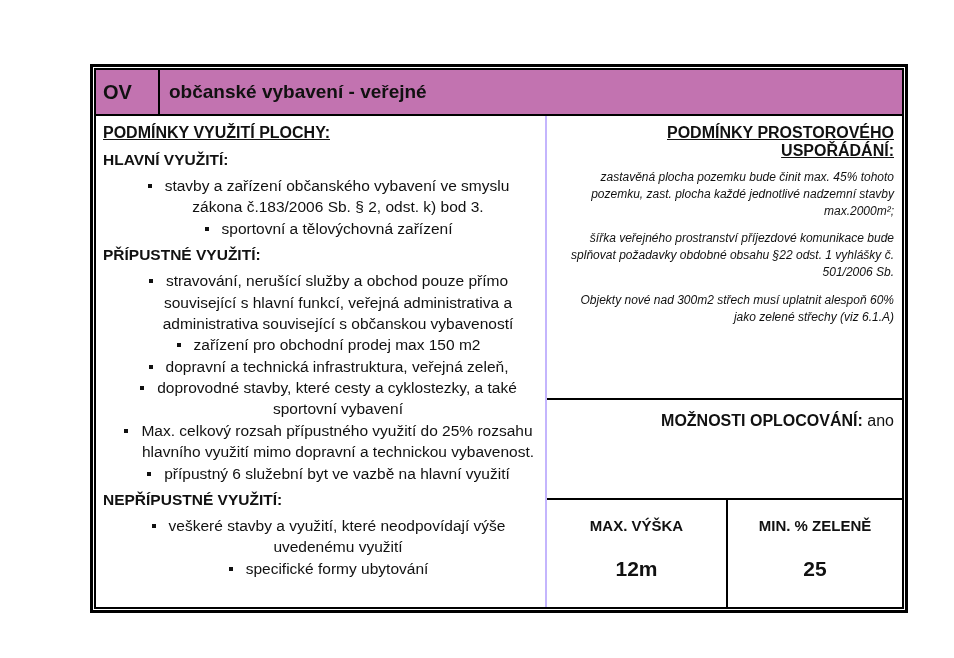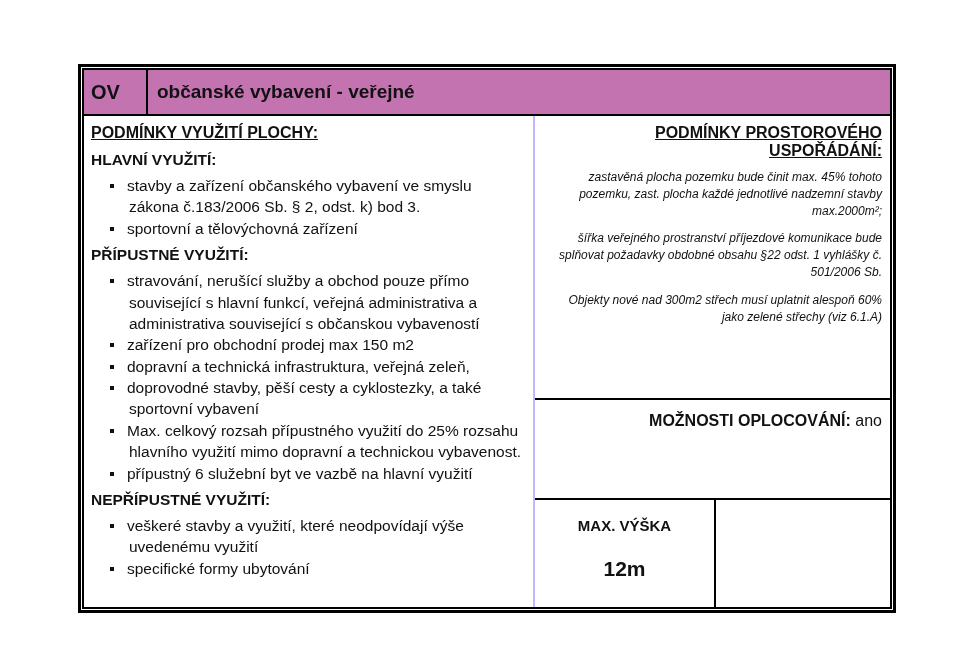--- a/index.html
+++ b/index.html
@@ -6,21 +6,21 @@
   html, body {
     width: 954px; height: 658px;
     background: #ffffff;
     font-family: "Liberation Sans", sans-serif;
     color: #111111;
     position: relative;
     overflow: hidden;
   }
   .sheet {
     position: absolute;
-    left: 78px; top: 64px;
+    left: 90px; top: 64px;
     width: 818px; height: 549px;
     border: 3px solid #000;
     padding: 1px;
     display: flex;
     flex-direction: column;
     background: #fff;
   }
   
   .header-row {
     height: 48px;
@@ -109,20 +109,21 @@
     margin-bottom: 9px;
   }
   .sec-heading {
     font-size: 15.5px;
     font-weight: bold;
     margin: 7px 0 6px 0;
   }
   ul.bullets {
     list-style: none;
     margin: 0 0 2px 0;
+    text-align: center;
   }
   ul.bullets li {
     font-size: 15.5px;
     line-height: 1.38;
     padding-left: 38px;
     text-indent: -19px;
   }
   ul.bullets li::before {
     content: "";
     display: inline-block;
@@ -162,21 +163,21 @@
       <ul class="bullets">
         <li>stavby a zařízení občanského vybavení ve smyslu zákona č.183/2006 Sb. § 2, odst. k) bod 3.</li>
         <li>sportovní a tělovýchovná zařízení</li>
       </ul>
 
       <div class="sec-heading">PŘÍPUSTNÉ VYUŽITÍ:</div>
       <ul class="bullets">
         <li>stravování, nerušící služby a obchod pouze přímo související s hlavní funkcí, veřejná administrativa a administrativa související s občanskou vybaveností</li>
         <li>zařízení pro obchodní prodej max 150 m2</li>
         <li>dopravní a technická infrastruktura, veřejná zeleň,</li>
-        <li>doprovodné stavby, pěší cesty a cyklostezky, a také sportovní vybavení</li>
+        <li>doprovodné stavby, které cesty a cyklostezky, a také sportovní vybavení</li>
         <li>Max. celkový rozsah přípustného využití do 25% rozsahu hlavního využití mimo dopravní a technickou vybavenost.</li>
         <li>přípustný 6 služební byt ve vazbě na hlavní využití</li>
       </ul>
 
       <div class="sec-heading">NEPŘÍPUSTNÉ VYUŽITÍ:</div>
       <ul class="bullets">
         <li>veškeré stavby a využití, které neodpovídají výše uvedenému využití</li>
         <li>specifické formy ubytování</li>
       </ul>
     </div>
@@ -192,17 +193,21 @@
 
       <div class="fencing-cell">
         <span class="fencing-line"><span class="fencing-label">MOŽNOSTI OPLOCOVÁNÍ:</span> <span>ano</span></span>
       </div>
 
       <div class="metrics-row">
         <div class="metric-cell first">
           <div class="metric-label">MAX. VÝŠKA</div>
           <div class="metric-value">12m</div>
         </div>
+        <div class="metric-cell second">
+          <div class="metric-label">MIN. % ZELENĚ</div>
+          <div class="metric-value">25</div>
+        </div>
       </div>
 
     </div>
   </div>
 </div>
 
 </body></html>

